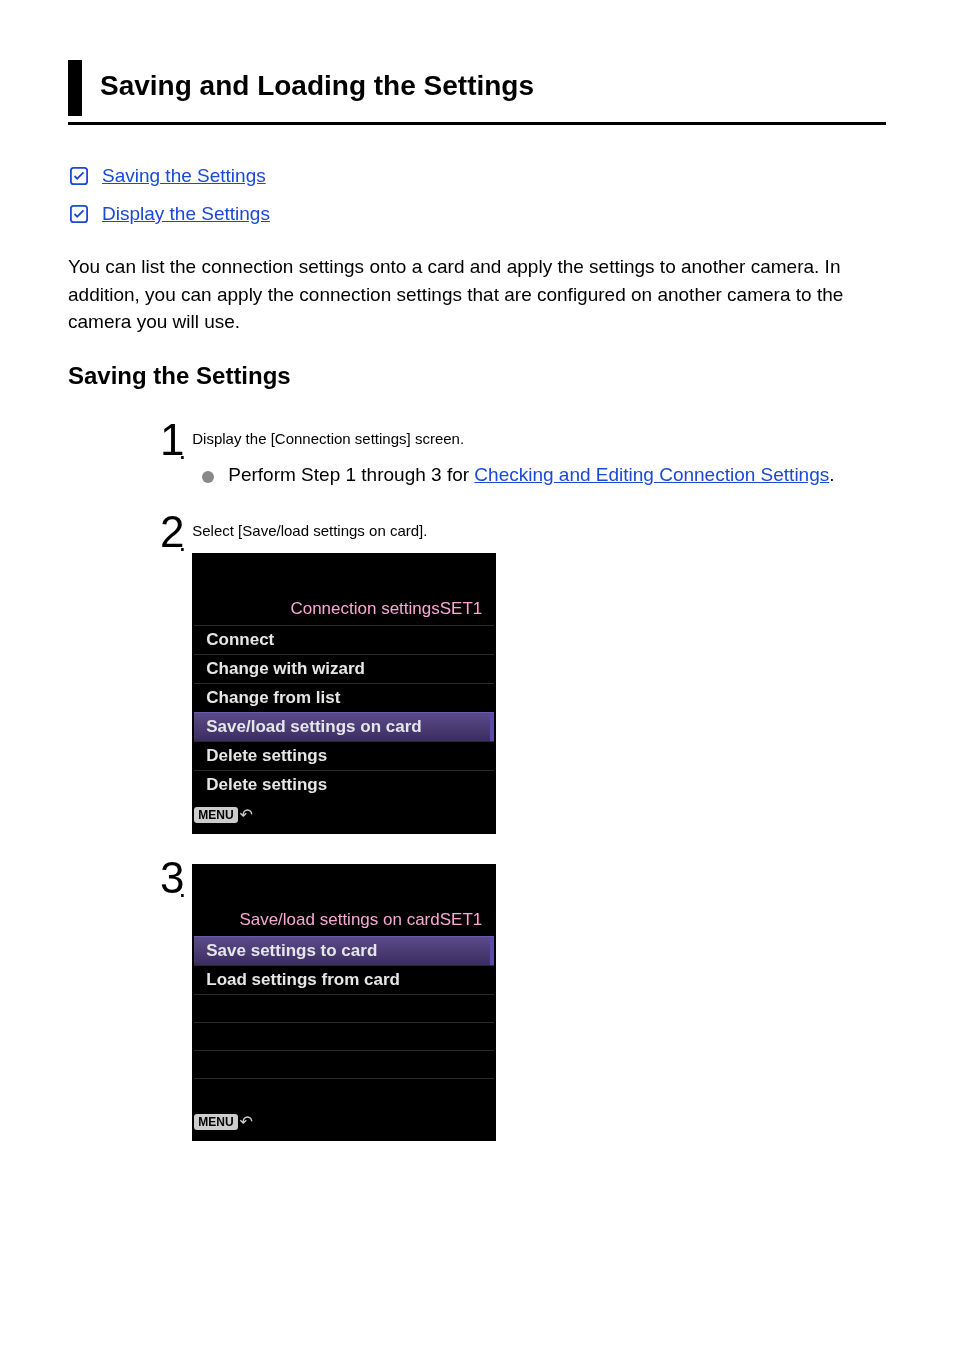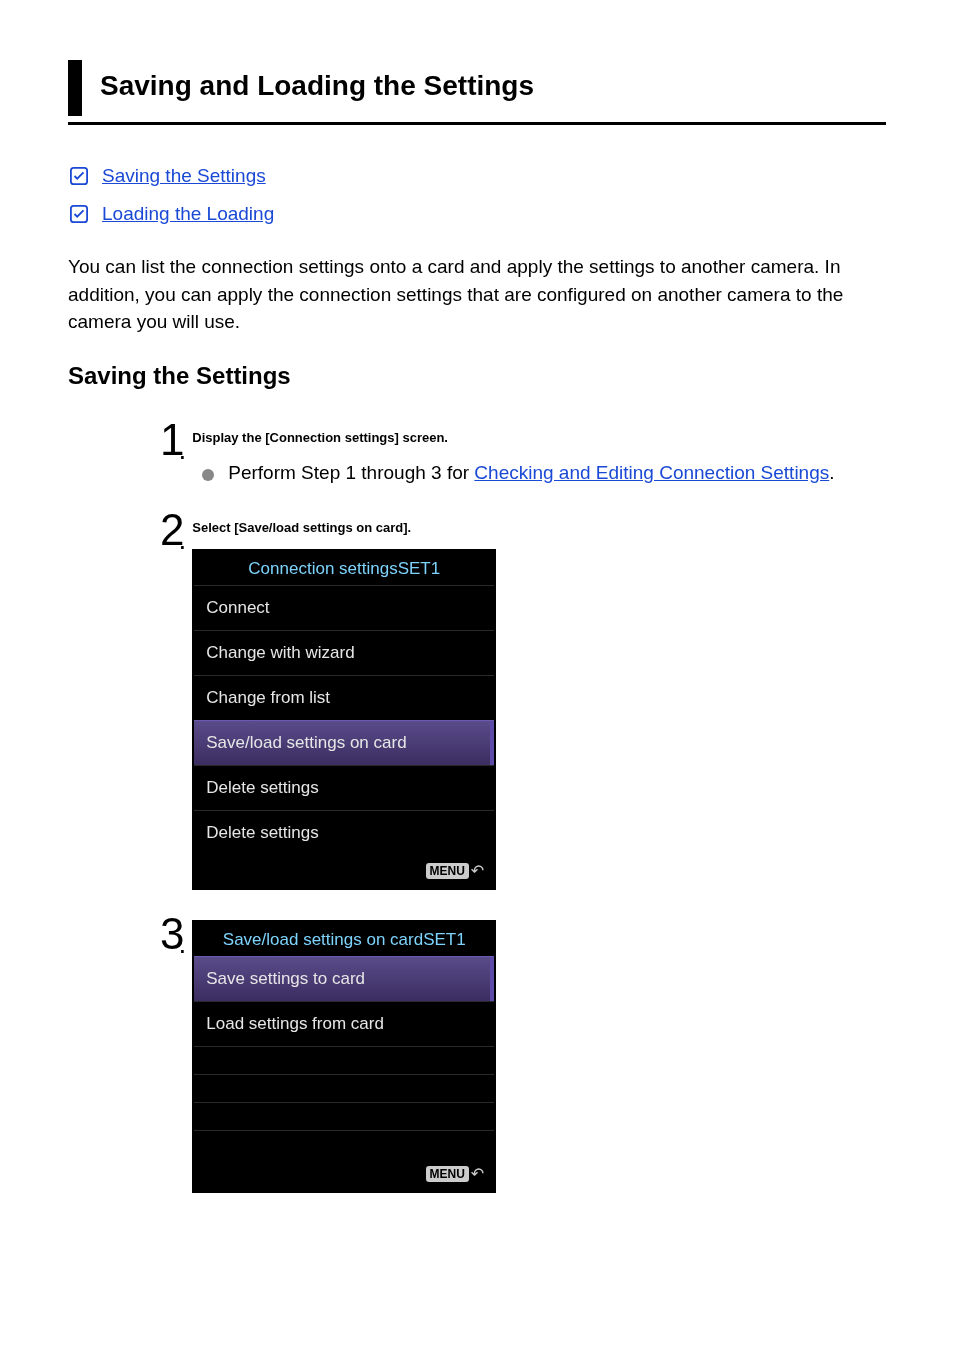--- a/index.html
+++ b/index.html
@@ -12,34 +12,34 @@
   .toc-line { display: flex; align-items: center; margin-bottom: 16px; }
   .toc-icon { width: 18px; height: 18px; margin-right: 14px; margin-left: 2px; }
   .toc-link { color: #1a49d6; text-decoration: underline; font-size: 19px; }
   .intro { font-size: 19px; line-height: 1.45; margin: 28px 0 26px 0; }
   .subheading { font-size: 24px; font-weight: bold; margin-bottom: 34px; }
   .steps { margin-left: 92px; }
   .step { display: flex; align-items: flex-start; margin-bottom: 28px; }
   .step-num { font-size: 44px; font-weight: normal; width: 54px; line-height: 1; position: relative; top: -6px; }
   .step-dot { font-size: 28px; position: relative; top: -2px; margin-left: -6px; margin-right: 6px; }
   .step-body { flex: 1; }
-  .step-title { font-size: 13px; font-weight: bold; margin-top: 6px; margin-bottom: 14px; }
+  .step-title { font-size: 15px; font-weight: normal; margin-top: 6px; margin-bottom: 14px; }
   .bullet-row { display: flex; align-items: center; margin-left: 10px; }
   .bullet-dot { width: 12px; height: 12px; border-radius: 50%; background: #888; margin-right: 14px; margin-top: 6px; flex-shrink: 0; }
   .bullet-text { font-size: 19px; line-height: 1.45; }
   .inline-link { color: #1a49d6; text-decoration: underline; }
   
   .screen { width: 304px; background: #000; border: 2px solid #000; margin-top: 2px; }
-  .screen-header { display: flex; justify-content: center; padding: 8px 12px 6px 12px; color: #7dd3fc; font-size: 17px; }
+  .screen-header { display: flex; justify-content: flex-end; padding: 8px 12px 6px 12px; color: #f9a8d4; font-size: 17px; margin-top: 36px; }
   .screen-list { list-style: none; }
-  .screen-row { color: #e6e6e6; font-size: 17px; padding: 12px 12px; border-top: 1px solid #2a2a2a; }
+  .screen-row { color: #e6e6e6; font-size: 17px; padding: 4px 12px; border-top: 1px solid #2a2a2a; font-weight: bold; }
   .screen-row.selected { background: linear-gradient(#5a4b8a, #3b2d60); border-top-color: #6a5ab0; position: relative; }
   .screen-row.selected::after { content: ""; position: absolute; right: 0; top: 0; bottom: 0; width: 4px; background: #5c4aa8; }
   .screen-row.empty { height: 28px; }
-  .screen-footer { display: flex; justify-content: flex-end; padding: 6px 10px 8px 0; }
+  .screen-footer { display: flex; padding: 6px 10px 8px 0; }
   .menu-badge { display: inline-flex; align-items: center; background: #000; }
   .menu-box { background: #ccc; color: #000; font-size: 12px; font-weight: bold; padding: 1px 4px; border-radius: 3px; margin-right: 2px; }
   .back-arrow { color: #ccc; font-size: 16px; }
   .page-number { text-align: center; font-size: 15px; margin-top: 150px; }
 </style>
 </head>
 <body>
 
 <div class="page">
 
@@ -54,21 +54,21 @@
       <rect x="1" y="1" width="18" height="18" rx="3" fill="none" stroke="#1a49d6" stroke-width="2"></rect>
       <path d="M5 10 l3 3 l7 -7" fill="none" stroke="#1a49d6" stroke-width="2"></path>
     </svg>
     <a href="#" class="toc-link">Saving the Settings</a>
   </div>
   <div class="toc-line">
     <svg class="toc-icon" viewBox="0 0 20 20">
       <rect x="1" y="1" width="18" height="18" rx="3" fill="none" stroke="#1a49d6" stroke-width="2"></rect>
       <path d="M5 10 l3 3 l7 -7" fill="none" stroke="#1a49d6" stroke-width="2"></path>
     </svg>
-    <a href="#" class="toc-link">Loading the Loading</a>
+    <a href="#" class="toc-link">Display the Settings</a>
   </div>
 
   <p class="intro">You can list the connection settings onto a card and apply the settings to another camera. In addition, you can apply the connection settings that are configured on another camera to the camera you will use.</p>
 
   <h2 class="subheading">Saving the Settings</h2>
 
   <div class="steps">
 
     <div class="step">
       <div>

